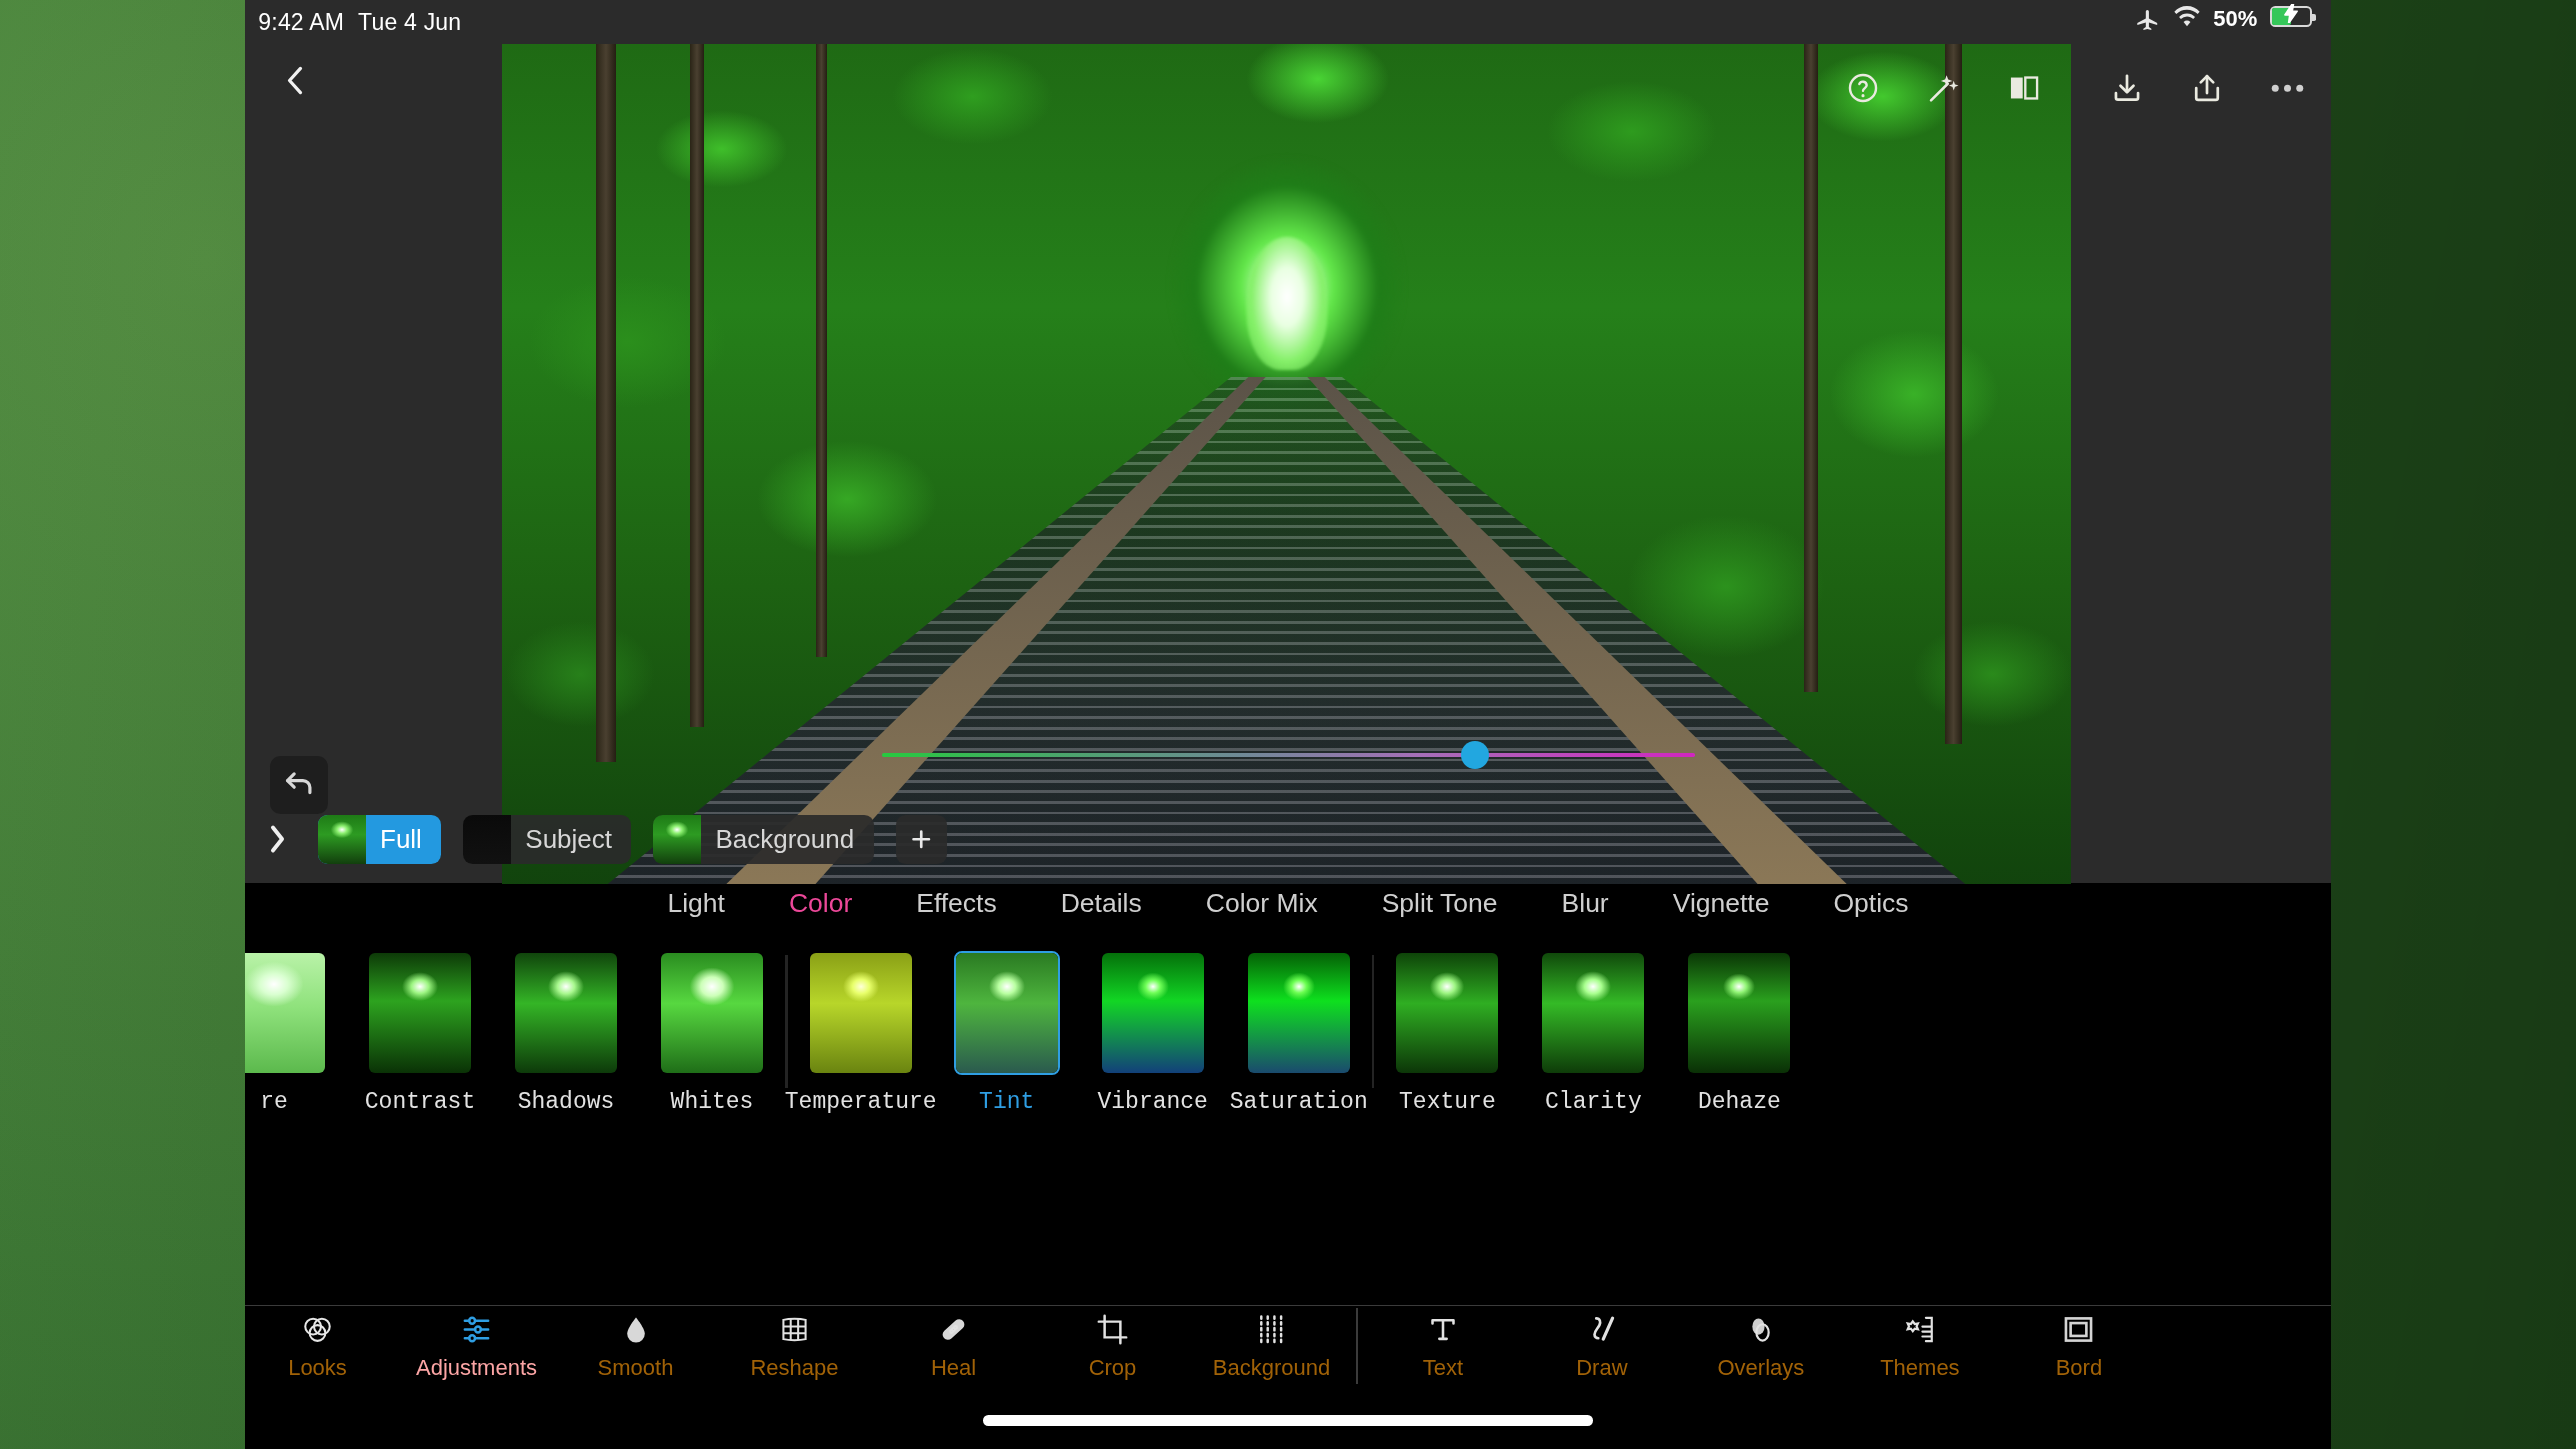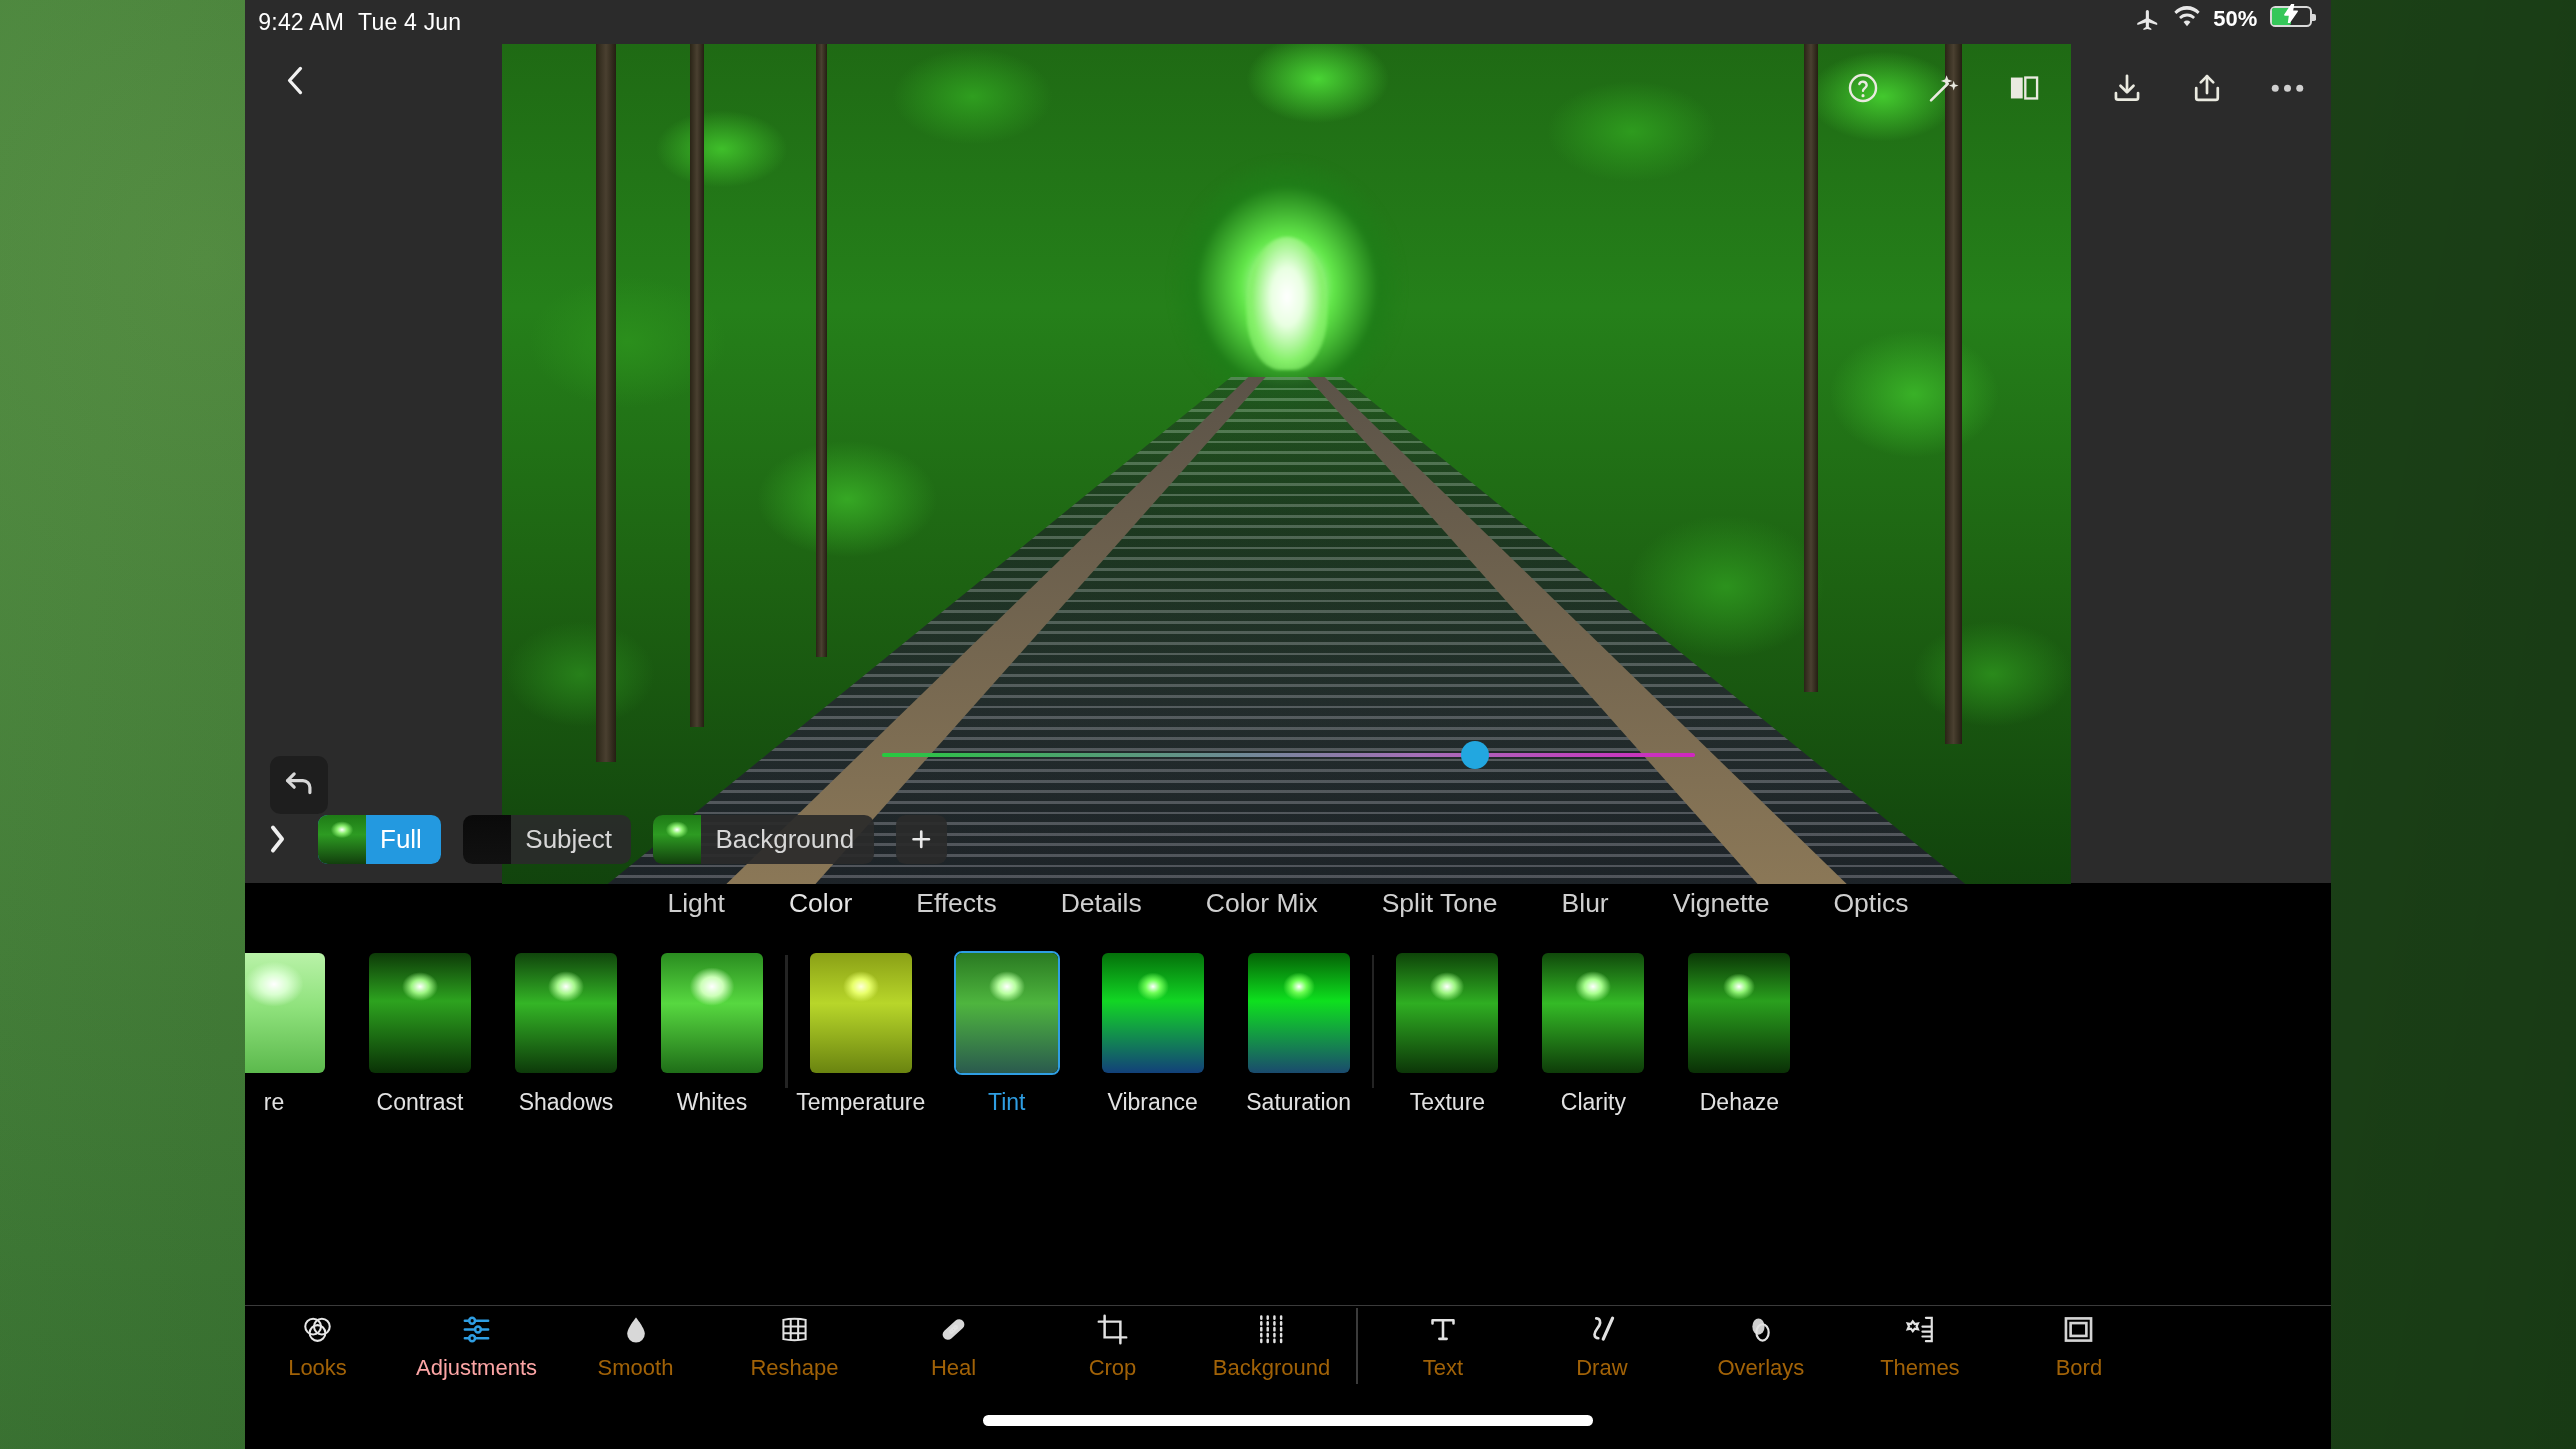--- a/index.html
+++ b/index.html
@@ -180,25 +180,25 @@
   }
   
   #panel { position:absolute; left:0; bottom:143px; width:100%; height:422px; background:#000; }
   #tabs {
     height:55px; display:flex; align-items:flex-start; justify-content:center; gap:0;
     padding-top:3.5px;
   }
   .tab {
     font-size:26.5px; color:#cfcfcf; padding:0 32px; cursor:pointer; white-space:nowrap;
   }
-  .tab.active { color:#e5e5e5; }
+  .tab.active { color:#ec4899; }
   #thumbs-wrap { position:relative; height:263px; overflow:hidden; }
   #thumbs {
     position:absolute; left:-44px; top:0; height:100%;
-    display:flex; align-items:flex-start; gap:0;
+    display:flex; align-items:flex-start; gap:0;font-family:Liberation Mono, monospace;
   }
   .adj { width:146px; display:flex; flex-direction:column; align-items:center; cursor:pointer; }
   .adj .tile {
     width:106px; height:124px; border-radius:8px; margin-top:12.4px;
     border:2.7px solid transparent; overflow:hidden;
   }
   .adj.selected .tile { border-color:#2f9ee3; }
   .adj .name { margin-top:14px; font-size:23px; color:#e2e2e2; white-space:nowrap; }
   .adj.selected .name { color:#2f9ee3; }
   .sep { width:2.7px; height:133px; margin-top:16px; background:#242424; flex:0 0 2.7px; }

